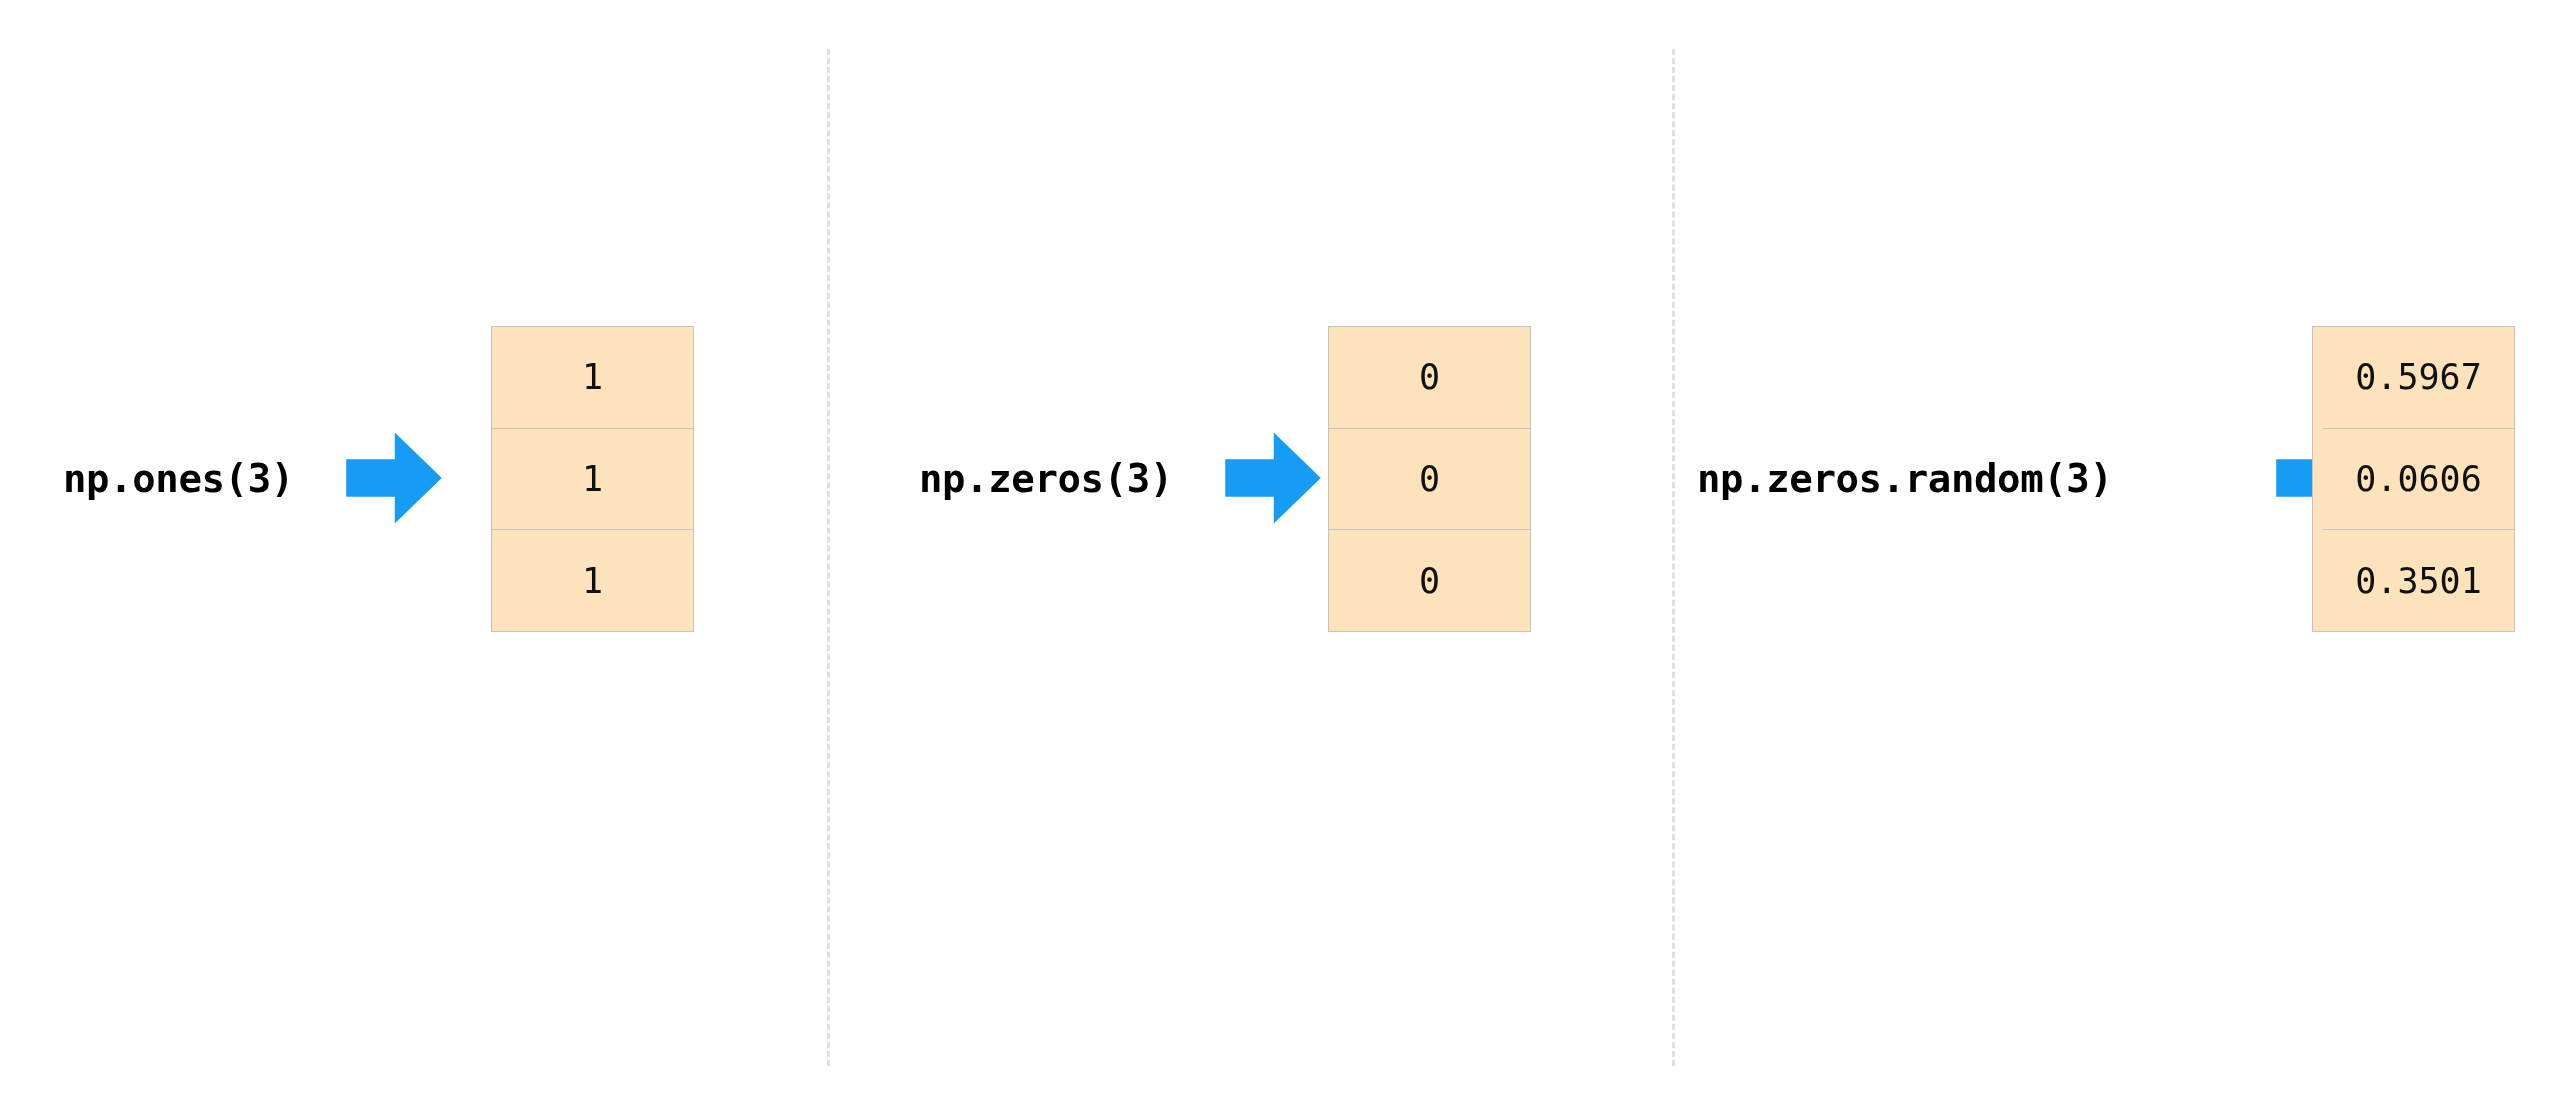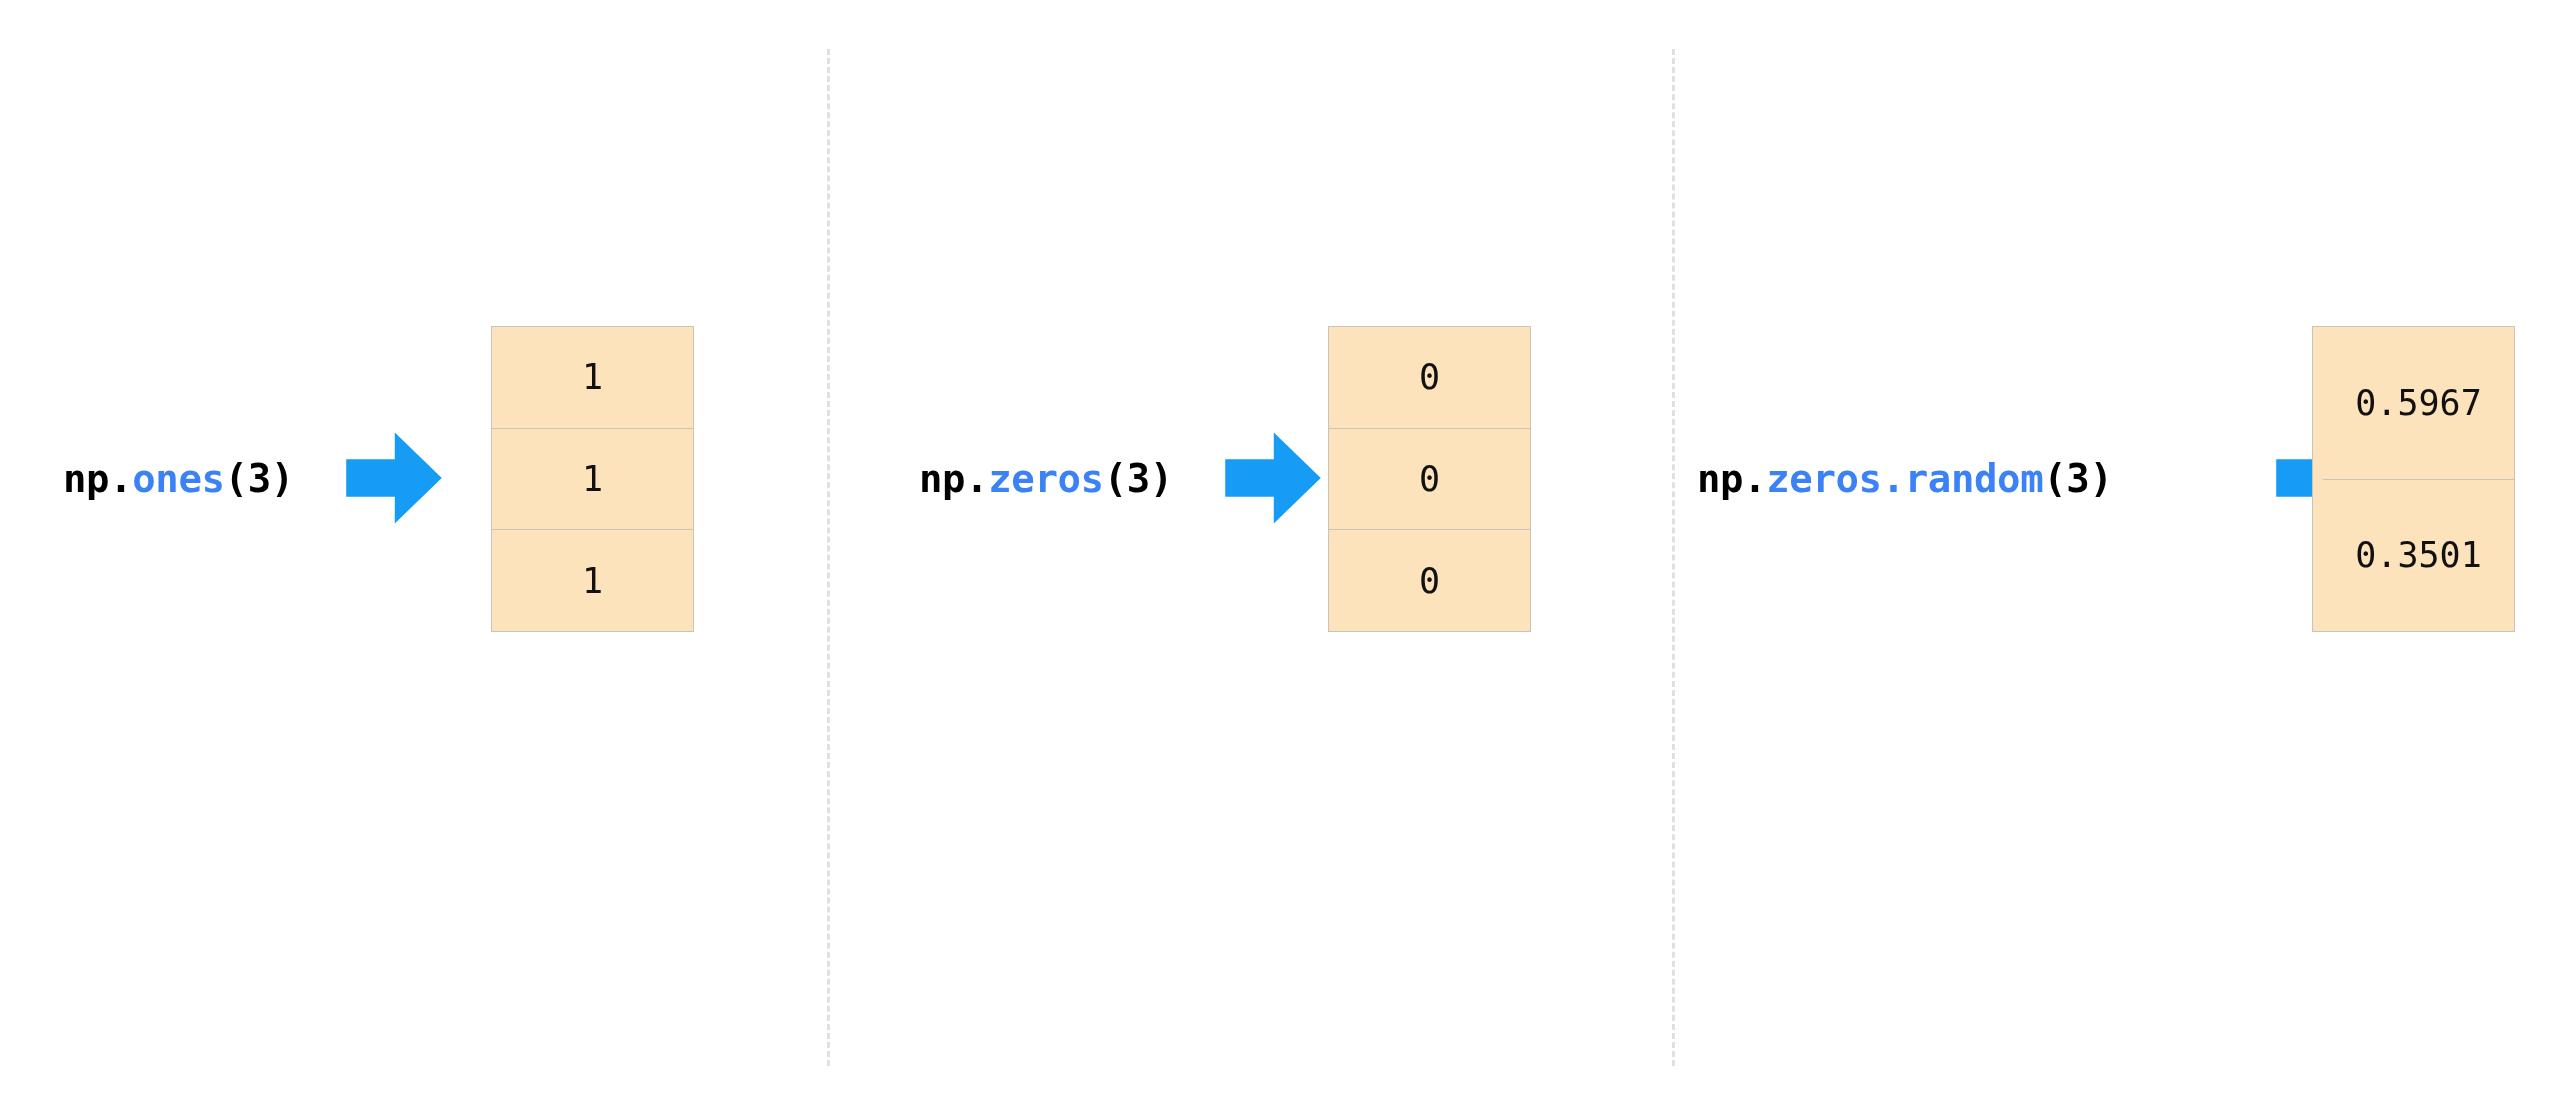--- a/index.html
+++ b/index.html
@@ -50,21 +50,21 @@
     top: 454px;
     height: 50px;
     line-height: 50px;
     white-space: nowrap;
     font-family: "DejaVu Sans Mono", monospace;
     font-weight: bold;
     font-size: 39px;
     letter-spacing: -0.4px;
     color: #000000;
   }
-  .code-label .fn { color: #3b82f6; }
+  .code-label .fn { color: #000000; }
 
   .p1 .code-label { left: 63px;  }
   .p2 .code-label { left: 92px; }
   .p3 .code-label { left: 25px;  }
 
   
   .arrow {
     position: absolute;
     top: 431px;
     width: 96px;
@@ -160,18 +160,19 @@
     </div>
 
     <div class="arrow">
       <svg viewBox="0 0 122 120" xmlns="http://www.w3.org/2000/svg" aria-hidden="true">
         <polygon points="0,36 62,36 62,2 122,60 62,118 62,84 0,84" fill="#169cf5"></polygon>
       </svg>
     </div>
 
     <div class="value-table">
       <div class="value-cell">0.5967</div>
+      <div class="value-cell">0.0606</div>
       <div class="value-cell">0.3501</div>
     </div>
   </div>
 
 </div>
 
 
 </body></html>

